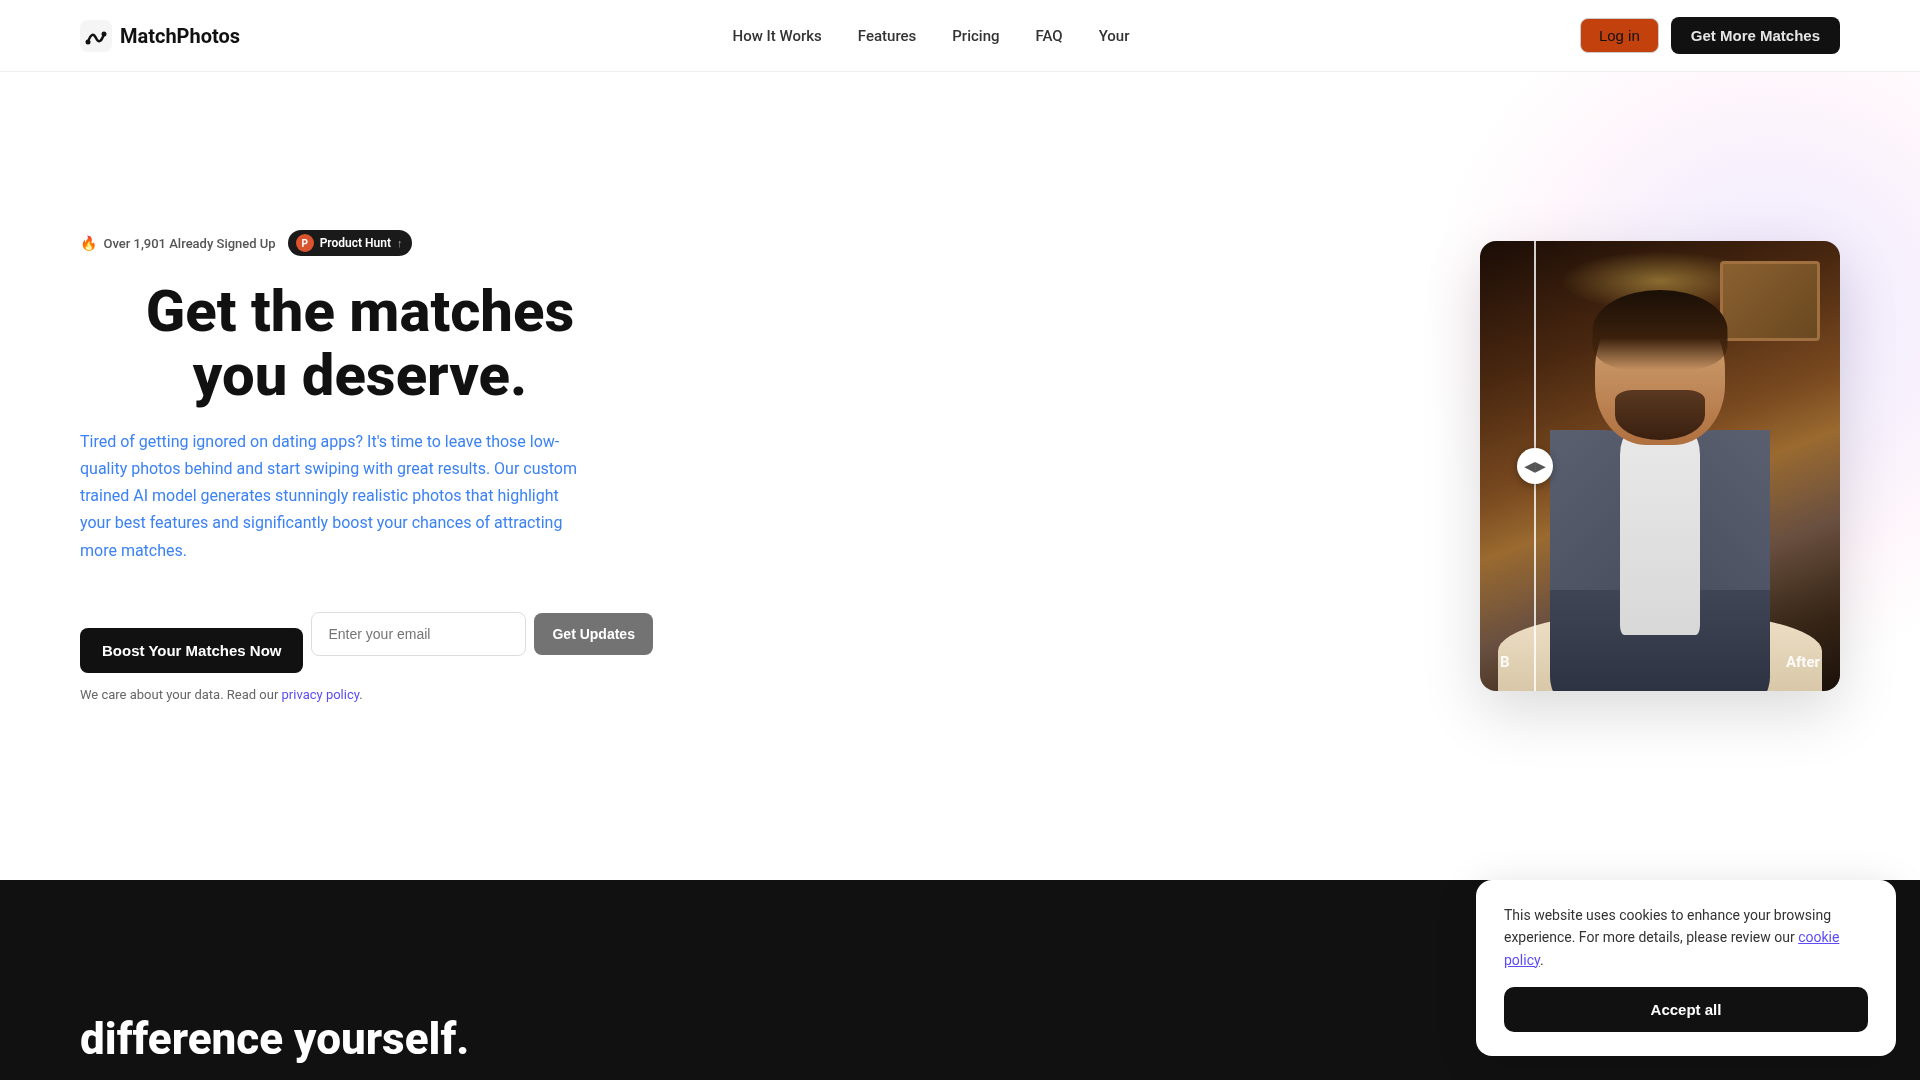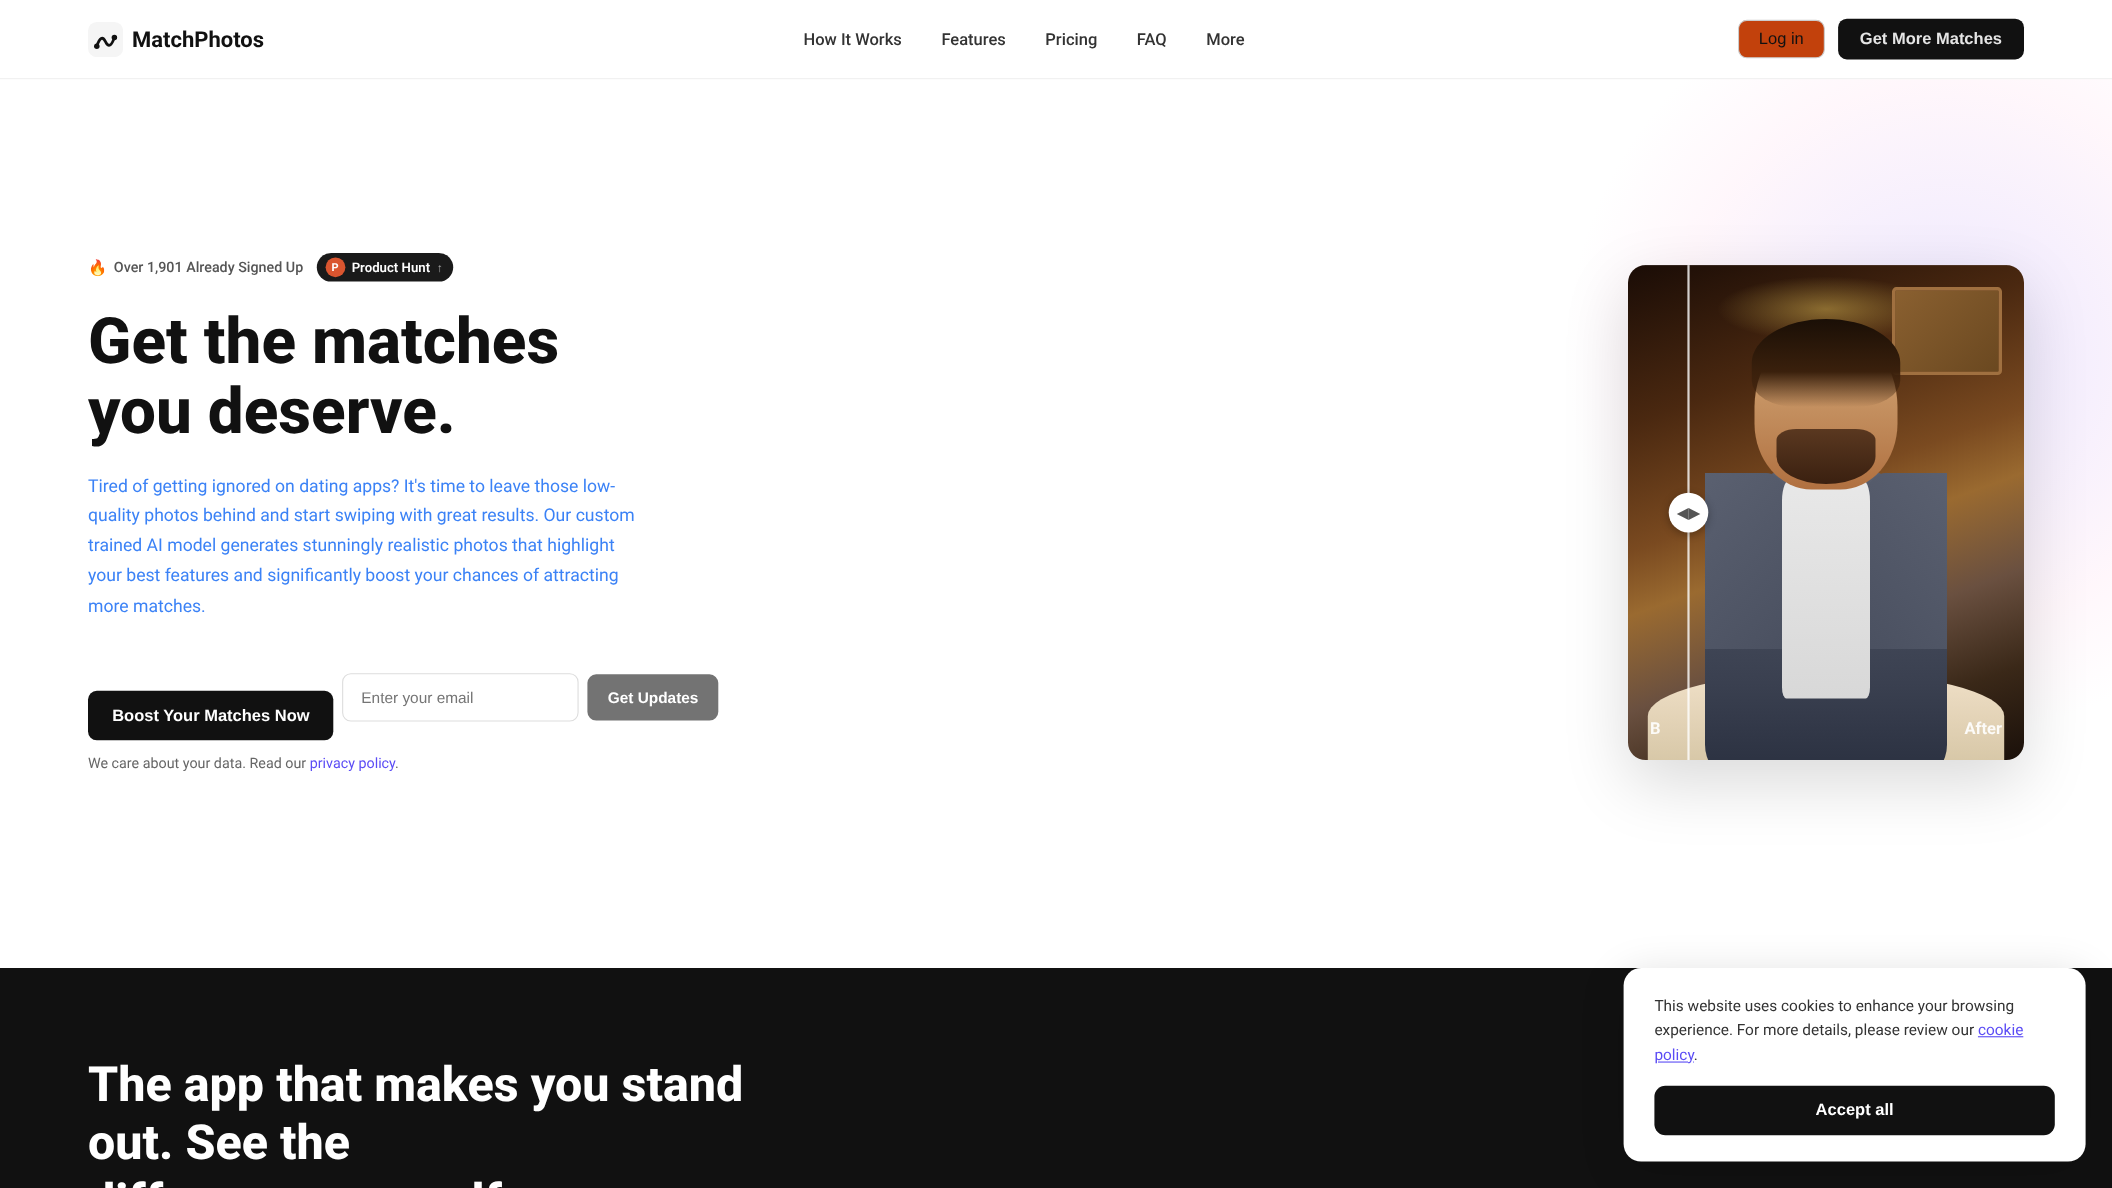--- a/index.html
+++ b/index.html
@@ -128,20 +128,21 @@
     .ph-count {
       color: #aaa;
       font-size: 11px;
     }
     .hero-title {
       font-size: 58px;
       font-weight: 800;
       line-height: 1.1;
       color: #111;
       margin-bottom: 20px;
+      text-align: center;
     }
     .hero-subtitle {
       font-size: 16px;
       color: #3b82f6;
       line-height: 1.7;
       margin-bottom: 32px;
       max-width: 500px;
     }
     .hero-form {
       display: flex;
@@ -455,21 +456,21 @@
       <circle cx="24" cy="14" r="2.5" fill="#111"></circle>
     </svg>
     <span class="logo-text">MatchPhotos</span>
   </div>
 
   <ul class="nav-links">
     <li><a href="#">How It Works</a></li>
     <li><a href="#">Features</a></li>
     <li><a href="#">Pricing</a></li>
     <li><a href="#">FAQ</a></li>
-    <li><a href="#">More</a></li>
+    <li><a href="#">Your</a></li>
   </ul>
 
   <div class="nav-actions">
     <button class="btn-login">Log in</button>
     <button class="btn-cta-nav">Get More Matches</button>
   </div>
 </nav>
 
 <section class="hero">
   <div class="hero-bg-gradient"></div>
@@ -538,21 +539,21 @@
       </div>
 
       <span class="ba-label-before">B</span>
       <span class="ba-label-after">After</span>
     </div>
   </div>
 </section>
 
 <section class="dark-section">
   <h2 class="dark-section-title">
-    <span>The app that makes you stand out. See the</span><br>
+    <br>
     <span>difference yourself.</span>
   </h2>
 </section>
 
 <div class="cookie-banner">
   <p class="cookie-text">
     <span>This website uses cookies to enhance your browsing experience. For more details, please review our</span>
     <a href="#">cookie policy</a>.
   </p>
   <button class="btn-accept">Accept all</button>

